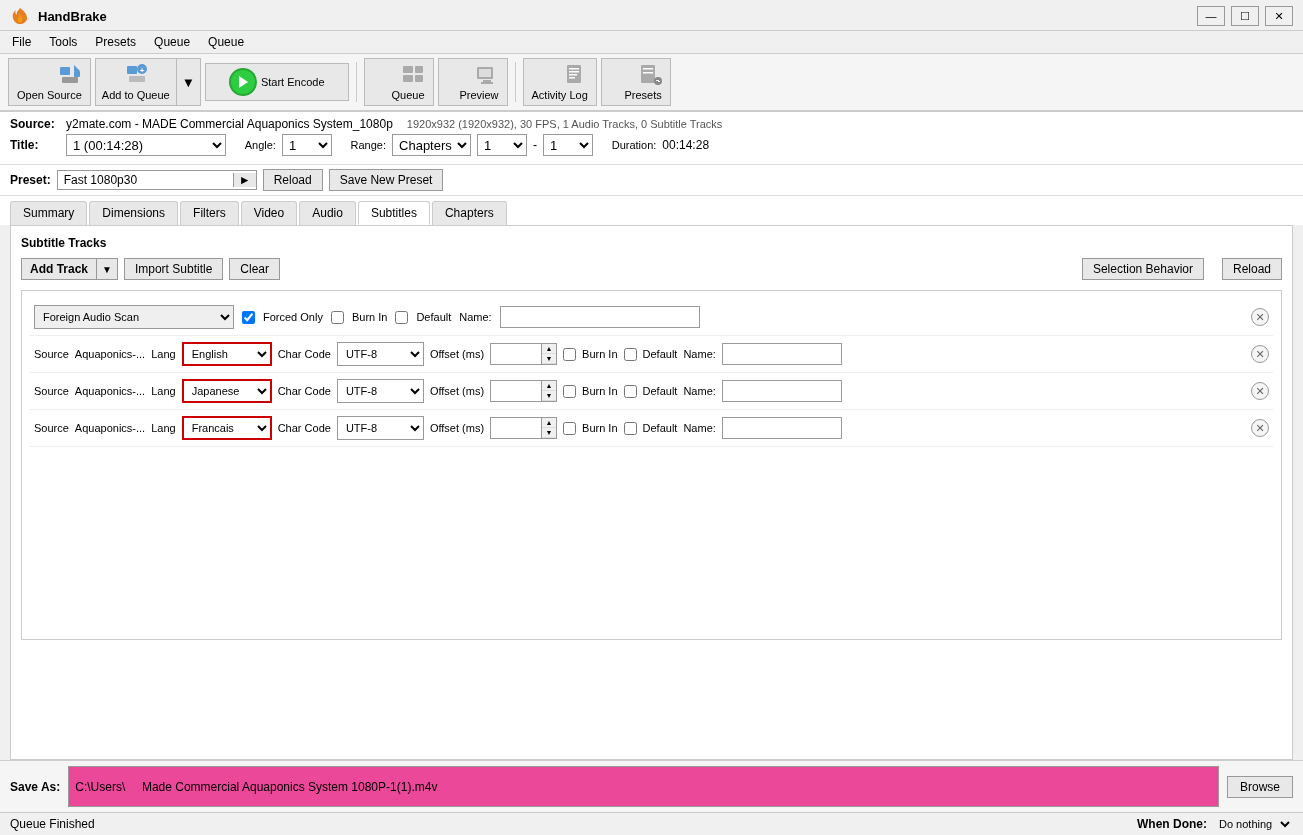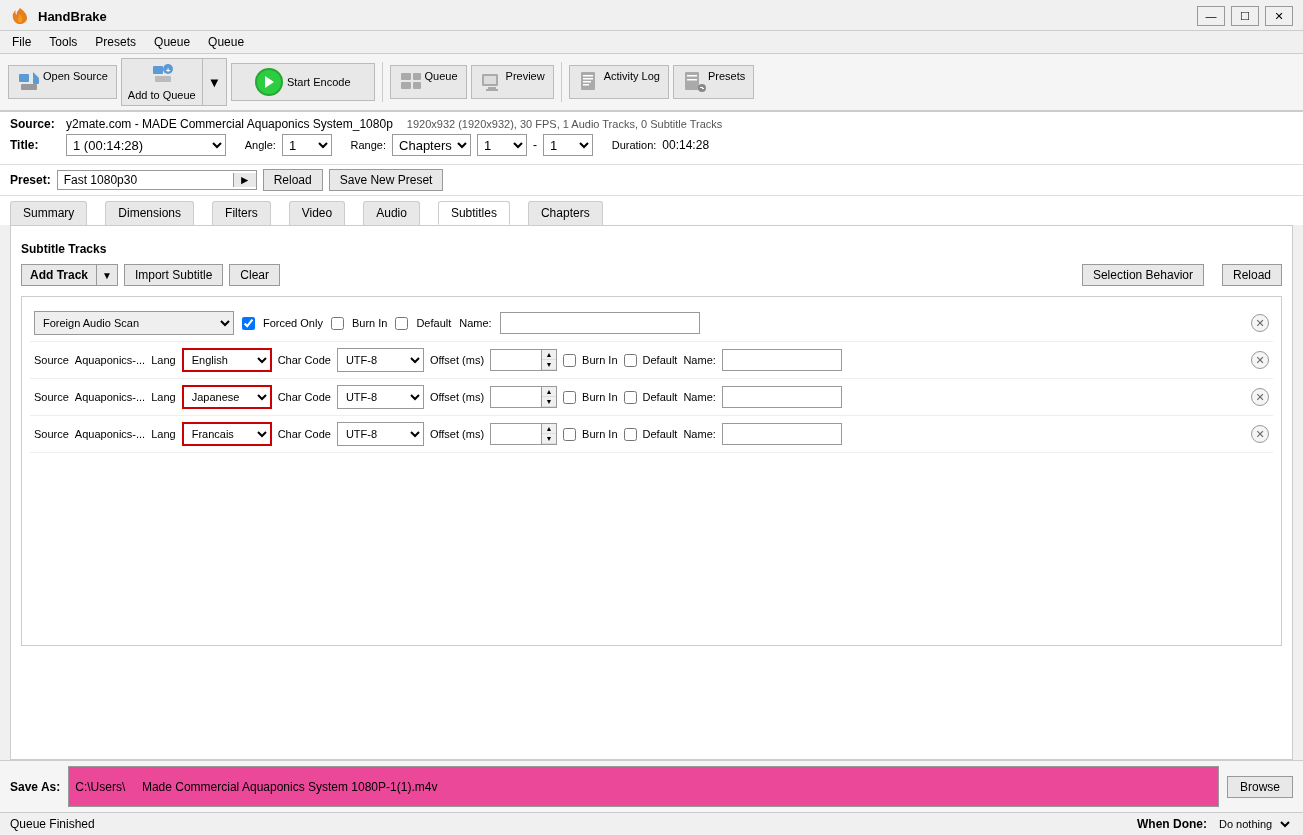--- a/index.html
+++ b/index.html
@@ -63,22 +63,22 @@
       background: #f5f5f5;
       border-bottom: 2px solid #ccc;
       display: flex;
       align-items: center;
       padding: 4px 8px;
       gap: 4px;
       min-height: 52px;
     }
     .toolbar-btn {
       display: flex;
-      flex-direction: row;
-      align-items: flex-start;
+      flex-direction: column;
+      align-items: flex-end;
       padding: 4px 8px;
       background: #e8e8e8;
       border: 1px solid #bbb;
       cursor: pointer;
       min-width: 70px;
       gap: 2px;
       font-size: 11px;
     }
     .toolbar-btn-icon {
       width: 24px;
@@ -195,21 +195,21 @@
     .preset-btn {
       padding: 3px 10px;
       background: #e8e8e8;
       border: 1px solid #999;
       cursor: pointer;
       font-size: 12px;
     }
     
     .tabs-bar {
       display: flex;
-      gap: 18px;
+      gap: 2px;
       padding: 5px 10px 0 10px;
       background: #fff;
     }
     .tab {
       padding: 4px 12px;
       border: 1px solid #ccc;
       border-bottom: none;
       cursor: pointer;
       font-size: 12px;
       background: #e8e8e8;
@@ -226,21 +226,20 @@
       background: #fff;
       border: 1px solid #ccc;
       margin: 0 10px;
       padding: 10px;
       overflow: hidden;
     }
     .section-title {
       font-weight: bold;
       margin-bottom: 8px;
       font-size: 12px;
-      margin-top: 6px;
     }
     
     .subtitle-controls {
       display: flex;
       align-items: center;
       gap: 6px;
       margin-bottom: 10px;
     }
     .ctrl-btn {
       padding: 3px 10px;

